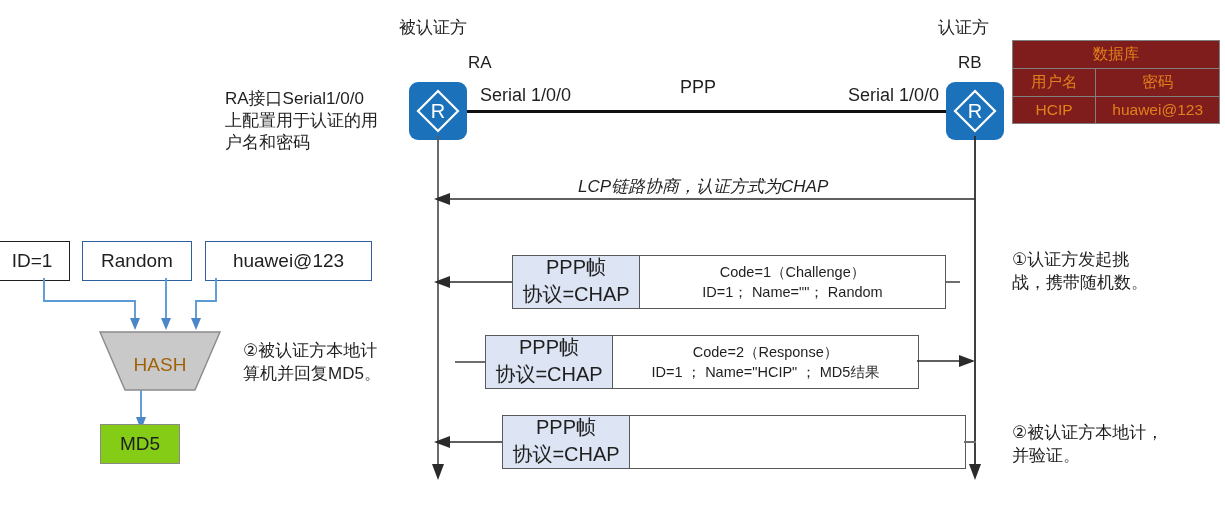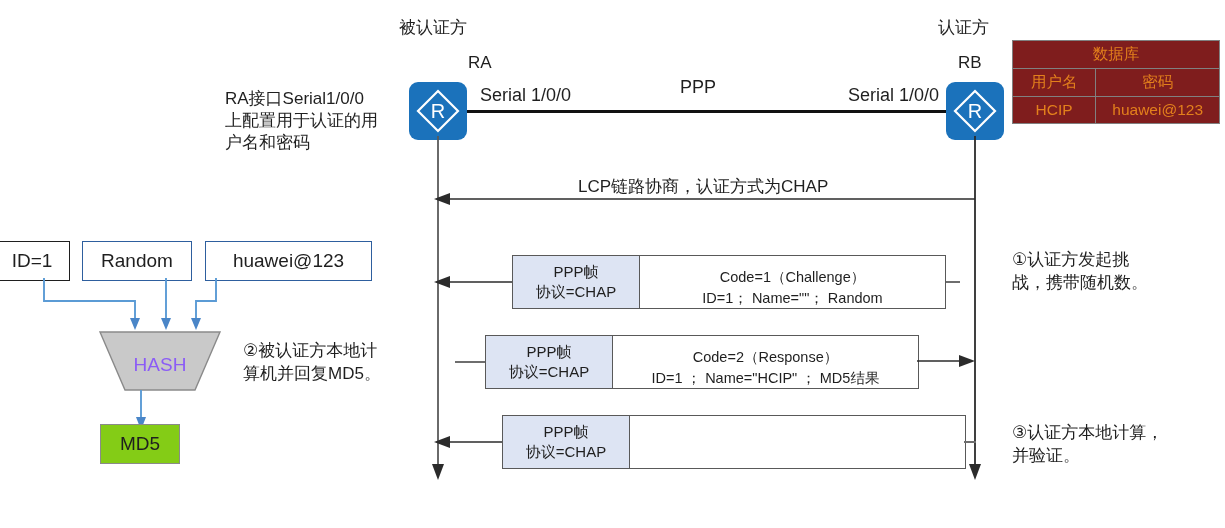--- a/index.html
+++ b/index.html
@@ -21,35 +21,35 @@
   .db{border-collapse:collapse;width:208px;}
   .db td{border:1.2px solid #808080;color:#e3801c;font-size:15.5px;
          text-align:center;padding:3px 16px;height:20px;background:#7f1d1d;}
 
   
   .linkline{background:#111;height:3px;}
 
   
   .frame{display:flex;border:1.6px solid #595959;background:#fff;}
   .frame .proto{background:#dde4f3;border-right:1.6px solid #595959;
-        display:flex;flex-direction:column;align-items:center;justify-content:center;
-        font-size:15px;color:#1f1f1f;line-height:1.35;width:126px;}
-  .frame .body{display:flex;flex-direction:column;align-items:center;justify-content:flex-end;
+        display:flex;flex-direction:column;align-items:center;justify-content:flex-end;
+        font-size:20px;color:#1f1f1f;line-height:1.35;width:126px;}
+  .frame .body{display:flex;flex-direction:column;align-items:center;justify-content:center;
         font-size:14.5px;color:#1f1f1f;line-height:1.4;flex:1;}
 
   
   .stub{background:#6e6e6e;height:1.6px;}
 
   
   .inbox{border:1.7px solid #1f1f1f;background:#fff;display:flex;align-items:center;
          justify-content:center;font-size:19px;color:#1f1f1f;}
   .inbox.blue{border-color:#2e5f9e;}
   .md5{background:#84cc16;border:1.4px solid #8a8a8a;display:flex;align-items:center;
        justify-content:center;font-size:19px;color:#1f1f1f;}
-  .hashlbl{font-size:19px;color:#8b5cf6;}
+  .hashlbl{font-size:19px;color:#a16207;}
 </style>
 </head>
 <body>
 
 <div class="abs txt cn" style="left:399px;top:17px;">被认证方</div>
 <div class="abs txt lbl" style="left:424px;top:52px;margin-left:44px;">RA</div>
 
 <div class="abs txt cn" style="left:938px;top:17px;">认证方</div>
 <div class="abs txt lbl" style="left:958px;top:52px;">RB</div>
 
@@ -98,21 +98,21 @@
 <svg class="abs" style="left:420px;top:136px;" width="40" height="348">
   <line x1="18" y1="0" x2="18" y2="330" stroke="#5a5a5a" stroke-width="1.8"></line>
   <polygon points="18,344 12,328 24,328" fill="#2b2b2b"></polygon>
 </svg>
 
 <svg class="abs" style="left:957px;top:136px;" width="40" height="348">
   <line x1="18" y1="0" x2="18" y2="330" stroke="#2b2b2b" stroke-width="1.8"></line>
   <polygon points="18,344 12,328 24,328" fill="#2b2b2b"></polygon>
 </svg>
 
-<div class="abs txt cn" style="left:578px;top:176px;">LCP链路协商，认证方式为CHAP</div>
+<div class="abs txt cn" style="left:578px;top:176px;font-style:italic;">LCP链路协商，认证方式为CHAP</div>
 
 <svg class="abs" style="left:430px;top:190px;" width="545" height="18">
   <line x1="16" y1="9" x2="545" y2="9" stroke="#2b2b2b" stroke-width="1.7"></line>
   <polygon points="4,9 20,3 20,15" fill="#2b2b2b"></polygon>
 </svg>
 
 <svg class="abs" style="left:430px;top:273px;" width="90" height="18">
   <line x1="16" y1="9" x2="90" y2="9" stroke="#2b2b2b" stroke-width="1.7"></line>
   <polygon points="4,9 20,3 20,15" fill="#2b2b2b"></polygon>
 </svg>
@@ -152,21 +152,21 @@
   <div class="proto">
     <span>PPP帧</span>
     <span>协议=CHAP</span>
   </div>
 </div>
 <div class="abs stub" style="left:964px;top:441px;width:12px;"></div>
 
 <div class="abs txt cn" style="left:1012px;top:249px;">①认证方发起挑</div>
 <div class="abs txt cn" style="left:1012px;top:272px;">战，携带随机数。</div>
 
-<div class="abs txt cn" style="left:1012px;top:422px;">③认证方本地计算，</div>
+<div class="abs txt cn" style="left:1012px;top:422px;">②被认证方本地计，</div>
 <div class="abs txt cn" style="left:1012px;top:445px;">并验证。</div>
 
 <div class="abs inbox" style="left:-6px;top:241px;width:74px;height:38px;">ID=1</div>
 <div class="abs inbox blue" style="left:82px;top:241px;width:108px;height:38px;">Random</div>
 <div class="abs inbox blue" style="left:205px;top:241px;width:165px;height:38px;">huawei@123</div>
 
 <svg class="abs" style="left:0px;top:276px;" width="400" height="60">
 
   <path d="M44 2 L44 25 L135 25 L135 44" stroke="#5b9bd5" stroke-width="1.9" fill="none"></path>
   <polygon points="135,54 130,42 140,42" fill="#4a86c8"></polygon>

